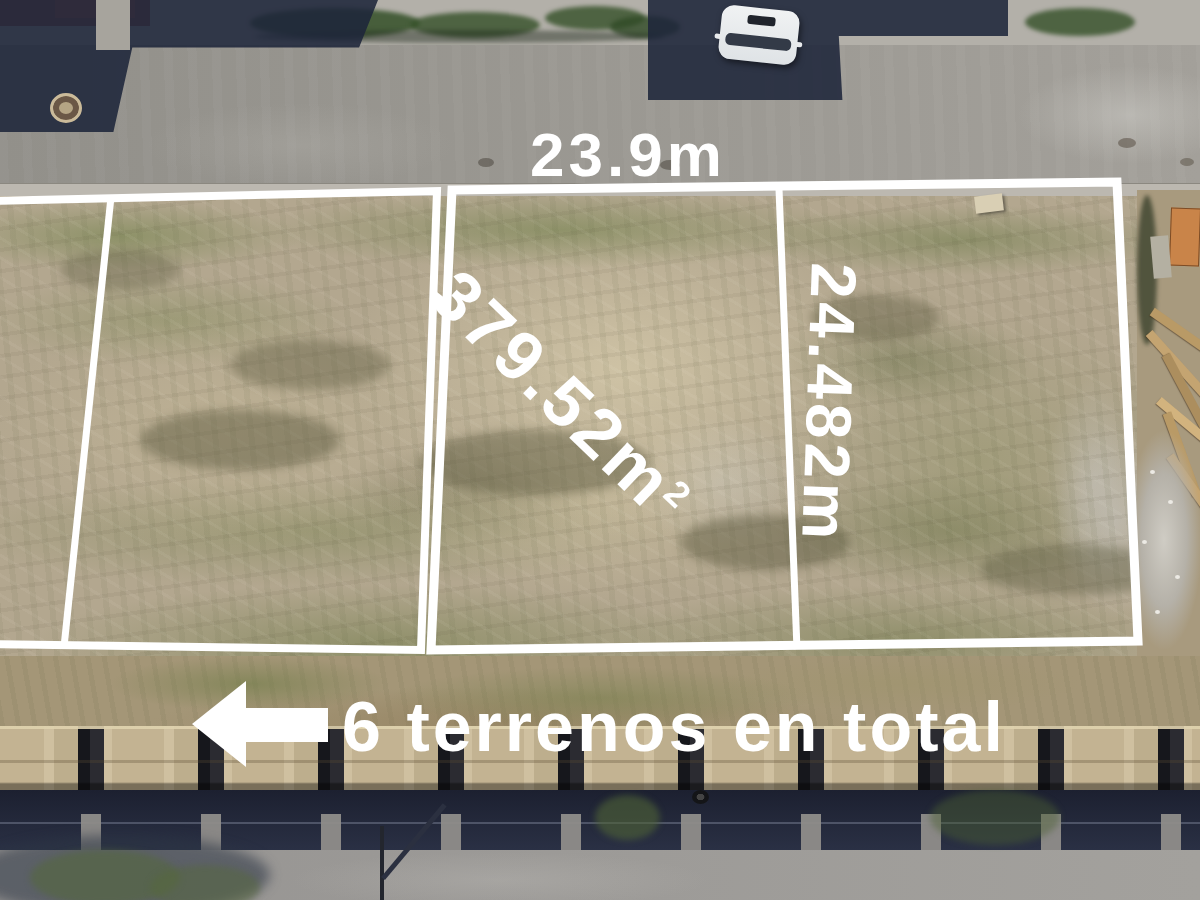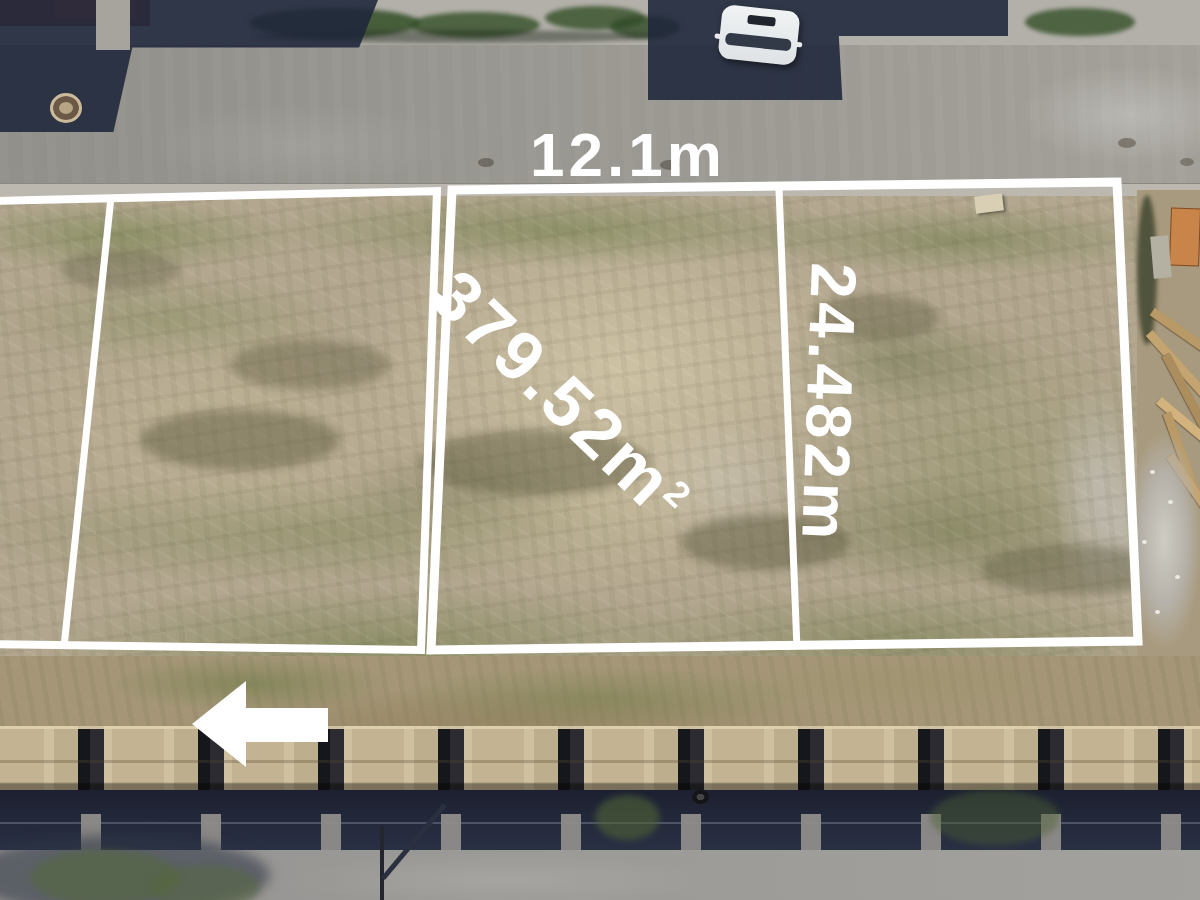--- a/index.html
+++ b/index.html
@@ -188,26 +188,27 @@
   <div class="abs" style="left:383px;top:876px;width:96px;height:5px;background:#2b3040;transform:rotate(-50deg);transform-origin:left center;z-index:7;"></div>
   <div class="blob" style="left:692px;top:790px;width:17px;height:14px;background:radial-gradient(#444 0 30%,#141518 35%);z-index:7;"></div>
 
   <svg class="lot-lines" width="1200" height="900" viewBox="0 0 1200 900">
     <polygon points="-12,201 437,191 421,650 -12,644" fill="none" stroke="#ffffff" stroke-width="8"></polygon>
     <line x1="111" y1="197" x2="64" y2="647" stroke="#ffffff" stroke-width="7"></line>
     <polygon points="452,190 1117,182 1138,641 431,650" fill="none" stroke="#ffffff" stroke-width="9"></polygon>
     <line x1="779" y1="189" x2="797" y2="649" stroke="#ffffff" stroke-width="7"></line>
   </svg>
 
-  <div class="overlay-text" style="left:530px;top:124px;font-size:62px;letter-spacing:4px;">12.1m</div>
+  <div class="overlay-text" style="left:530px;top:124px;font-size:62px;letter-spacing:4px;">23.9m</div>
 
   <div class="overlay-text" style="left:468px;top:258px;font-size:70px;letter-spacing:4px;transform:rotate(44deg);transform-origin:left top;">
     <span>379.52m</span><span style="font-size:.52em;vertical-align:.62em;letter-spacing:0;">2</span>
   </div>
 
   <div class="overlay-text" style="left:866px;top:264px;font-size:64px;letter-spacing:4px;transform:rotate(92deg);transform-origin:left top;">24.482m</div>
 
   <div>
     <span class="arrow-head" style="z-index:30;"></span>
     <span class="arrow-shaft" style="z-index:30;"></span>
   </div>
+  <div class="overlay-text" style="left:342px;top:692px;font-size:70px;letter-spacing:3px;">6 terrenos en total</div>
 
 </div>
 
 </body></html>

